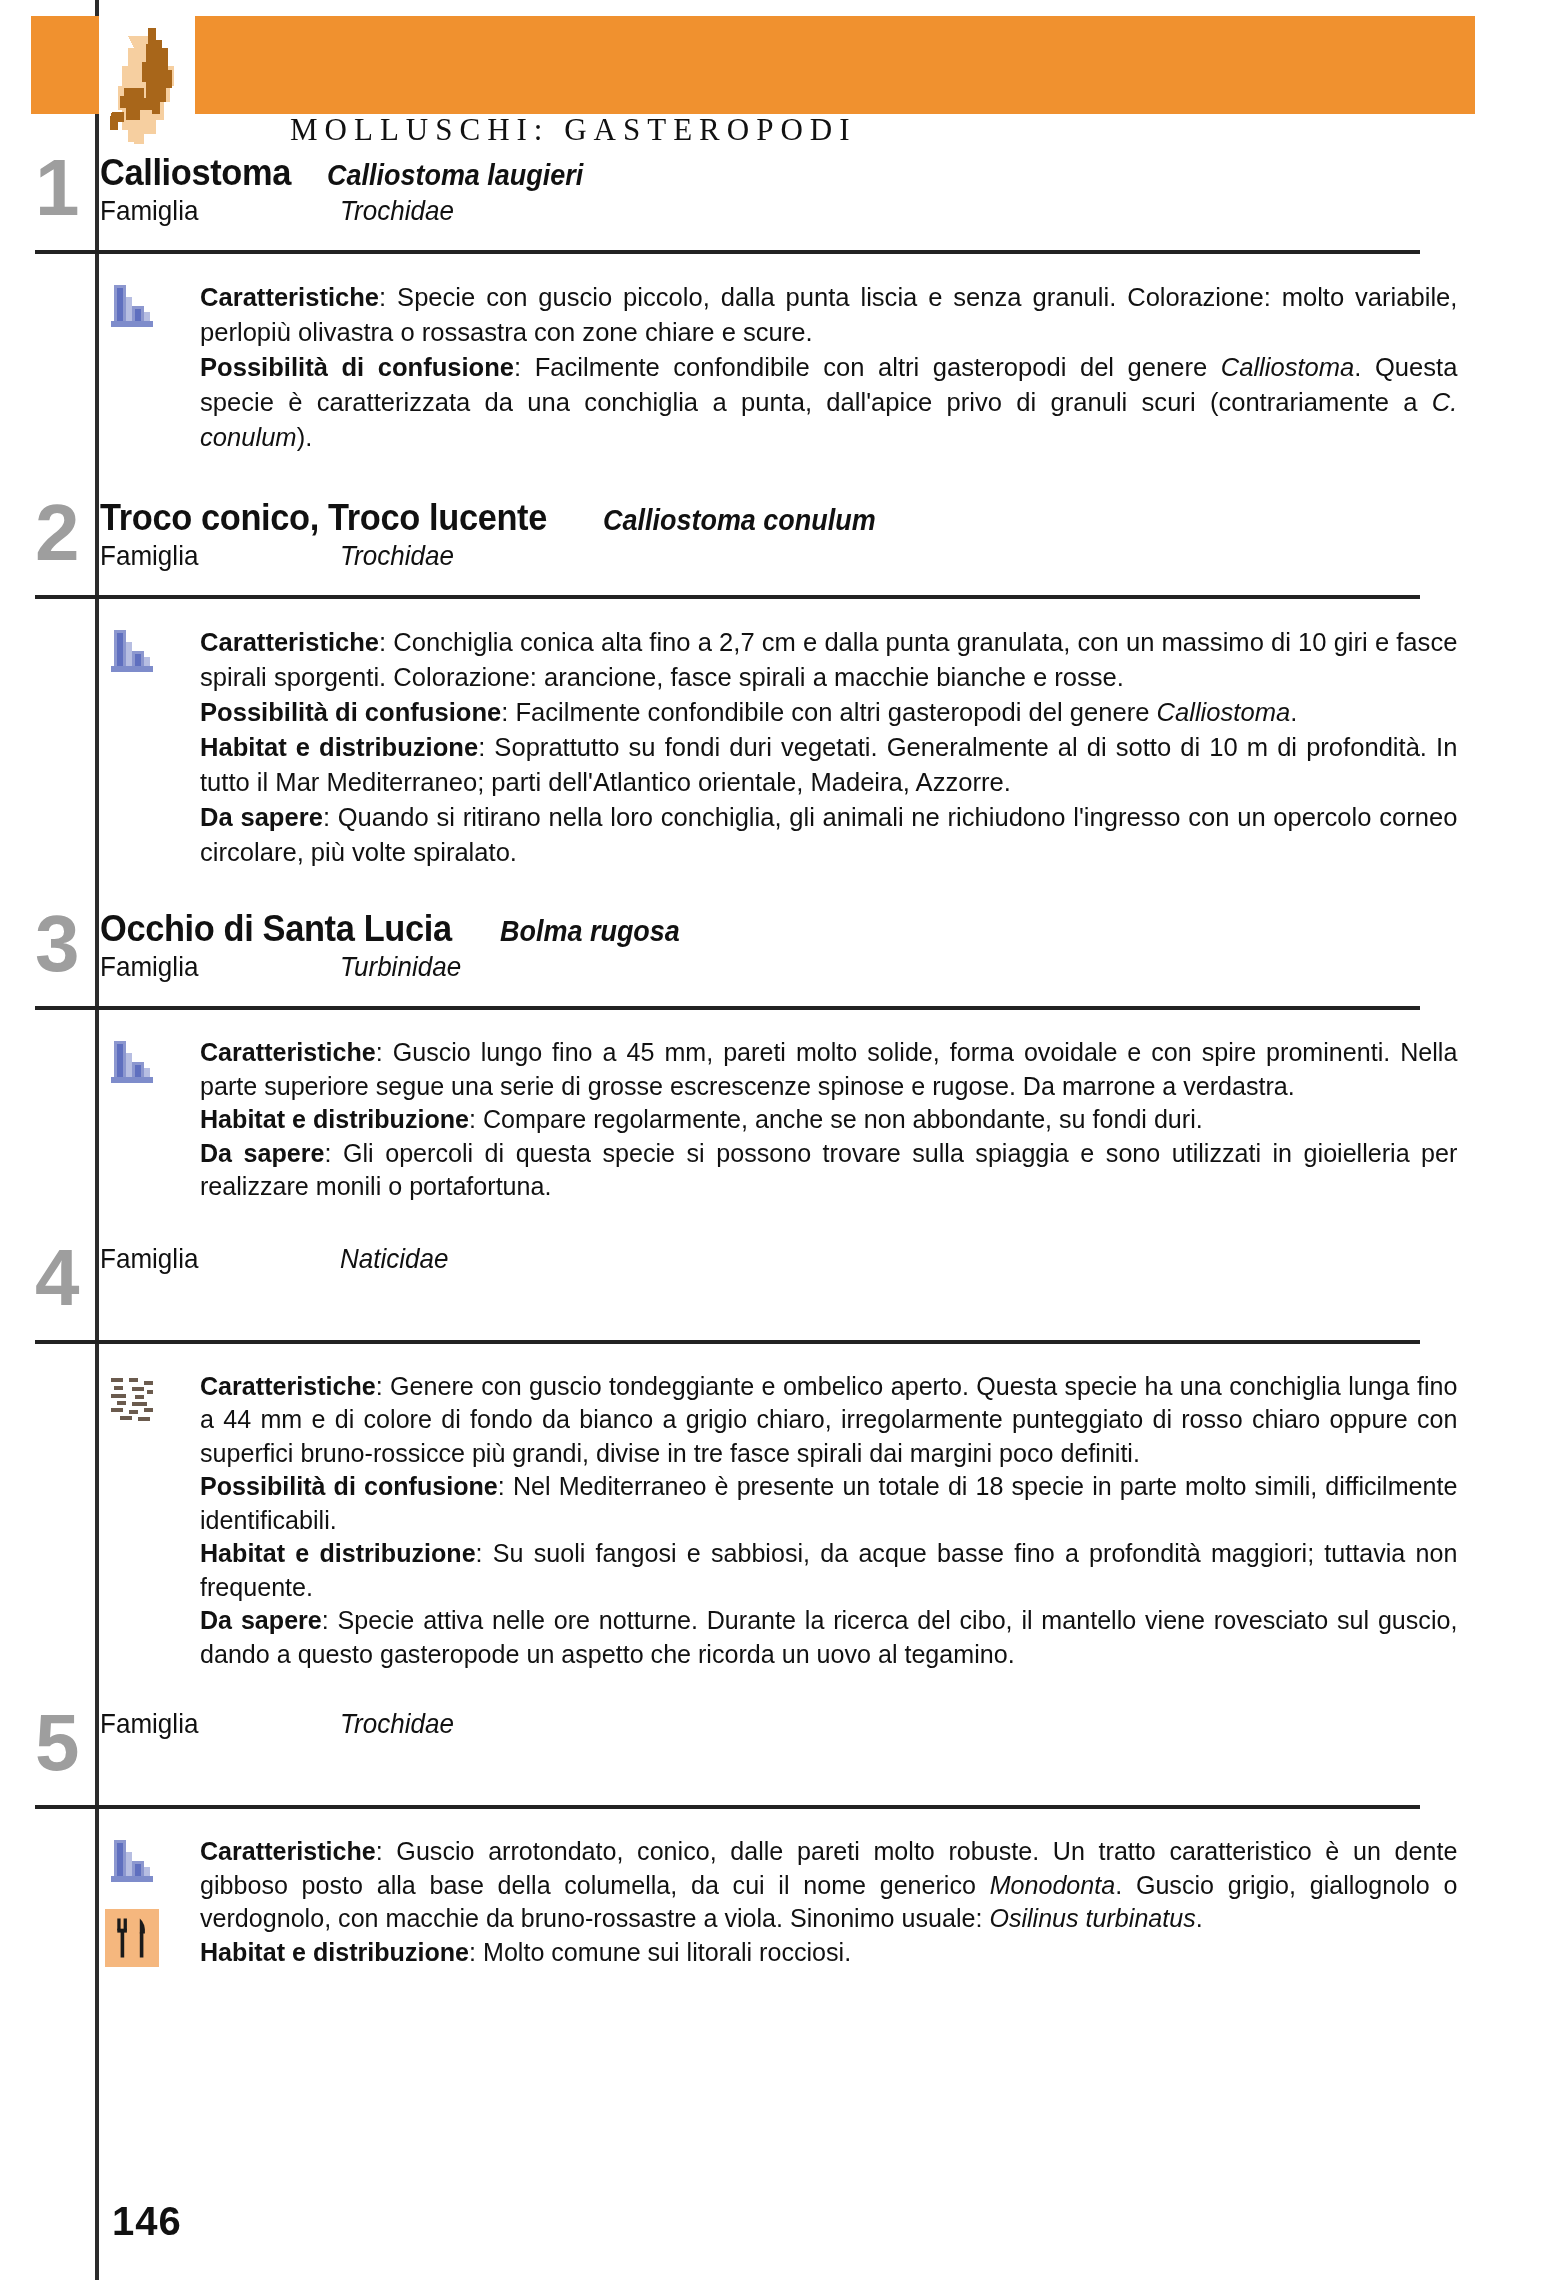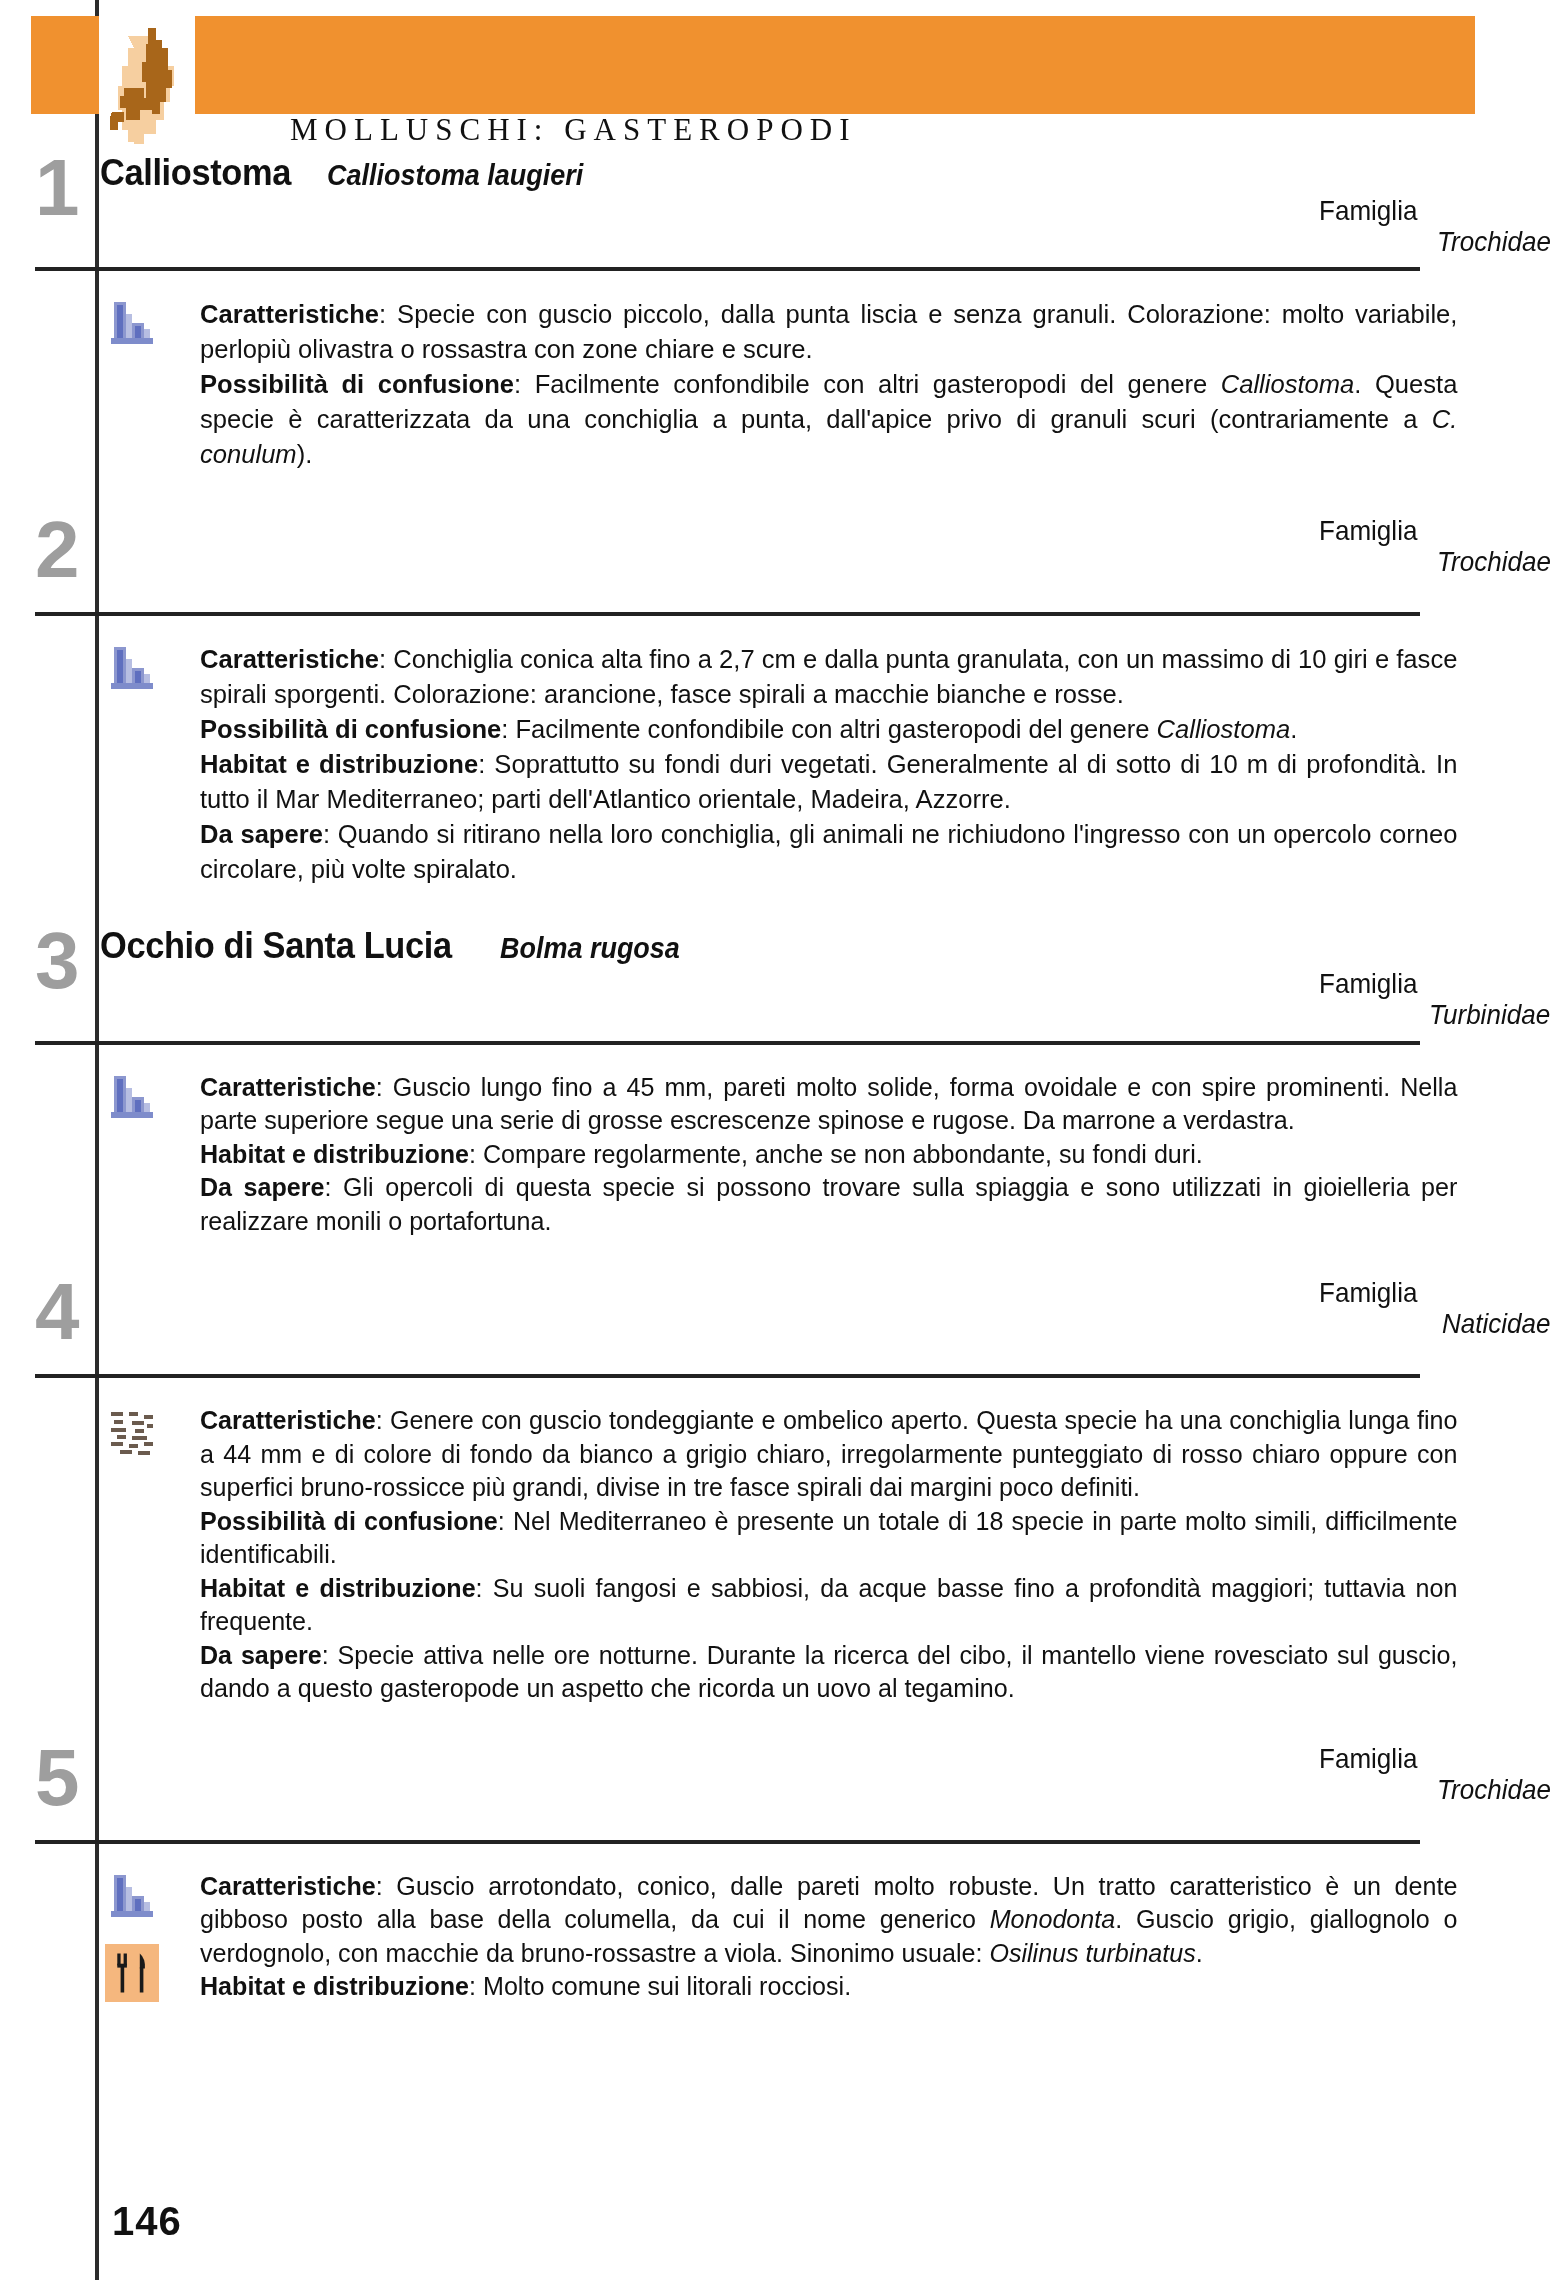--- a/index.html
+++ b/index.html
@@ -64,23 +64,22 @@
     letter-spacing:-0.4px;
     transform:scaleX(0.93);transform-origin:left center;
     white-space:nowrap;
   }
   .sci-name{
     font-size:29px;font-weight:bold;font-style:italic;color:#111;
     transform:scaleX(0.93);transform-origin:left center;
     white-space:nowrap;
   }
   .fam-row{
-    display:flex;align-items:flex-end;margin-top:3px;
+    display:flex;align-items:center;margin-top:3px;
     line-height:1.1;
-    flex-direction:column;
   }
   .fam-label{
     font-size:28px;color:#111;width:240px;
     transform:scaleX(0.93);transform-origin:left center;
   }
   .fam-value{
     font-size:28px;font-style:italic;color:#111;
     transform:scaleX(0.93);transform-origin:left center;
   }
   .rule{
@@ -181,20 +180,24 @@
         </svg>
       </div>
       <p class="para"><b>Caratteristiche</b><span>: Specie con guscio piccolo, dalla punta liscia e senza granuli. Colorazione: molto variabile, perlopiù olivastra o rossastra con zone chiare e scure.</span></p>
       <p class="para"><b>Possibilità di confusione</b><span>: Facilmente confondibile con altri gasteropodi del genere <i>Calliostoma</i>. Questa specie è caratterizzata da una conchiglia a punta, dall'apice privo di granuli scuri (contrariamente a <i>C. conulum</i>).</span></p>
     </div>
   </div>
 
   <div class="entry" style="margin-top:44px;">
     <div class="entry-head">
       <div class="num">2</div>
+      <div class="name-row">
+        <div class="common-name">Troco conico, Troco lucente</div>
+        <div class="sci-name">Calliostoma conulum</div>
+      </div>
       <div class="fam-row">
         <div class="fam-label">Famiglia</div>
         <div class="fam-value">Trochidae</div>
       </div>
     </div>
     <div class="rule"></div>
 
     <div class="body-block">
       <div class="icon-col">
         <svg class="ico" viewBox="0 0 18 18">

